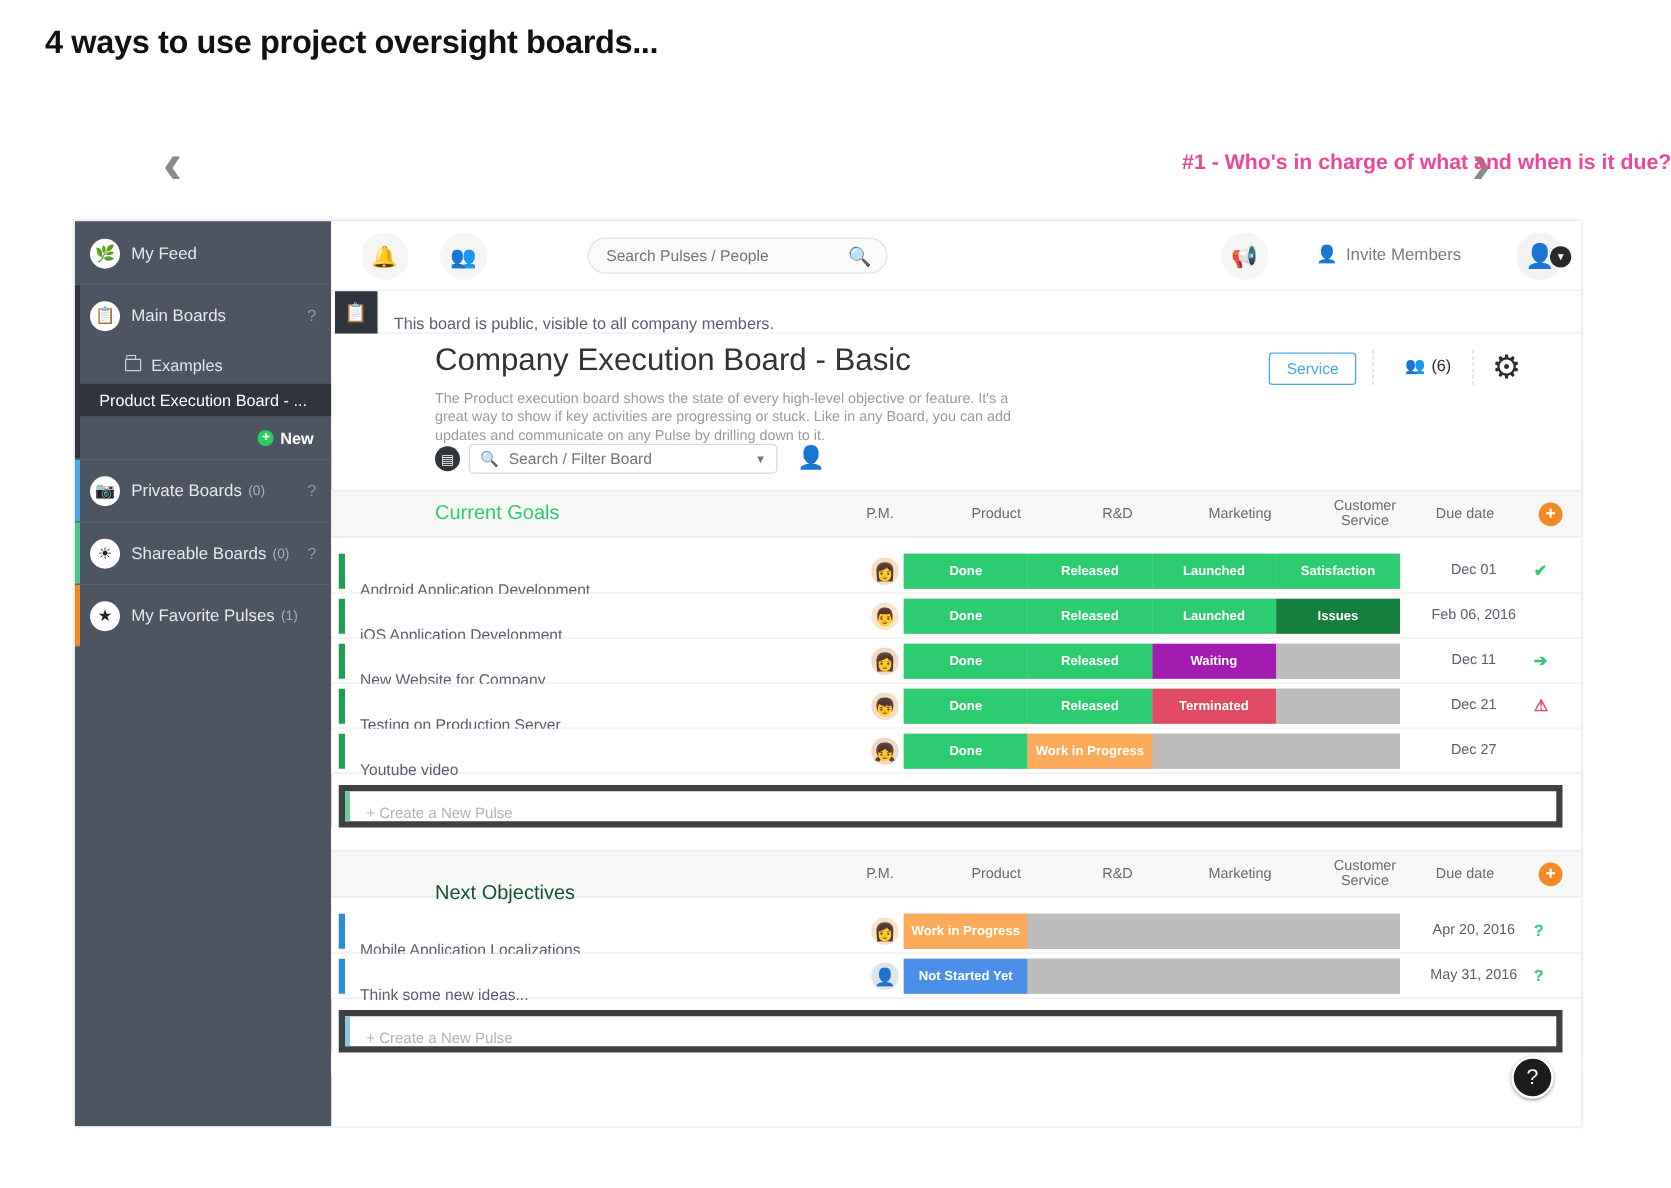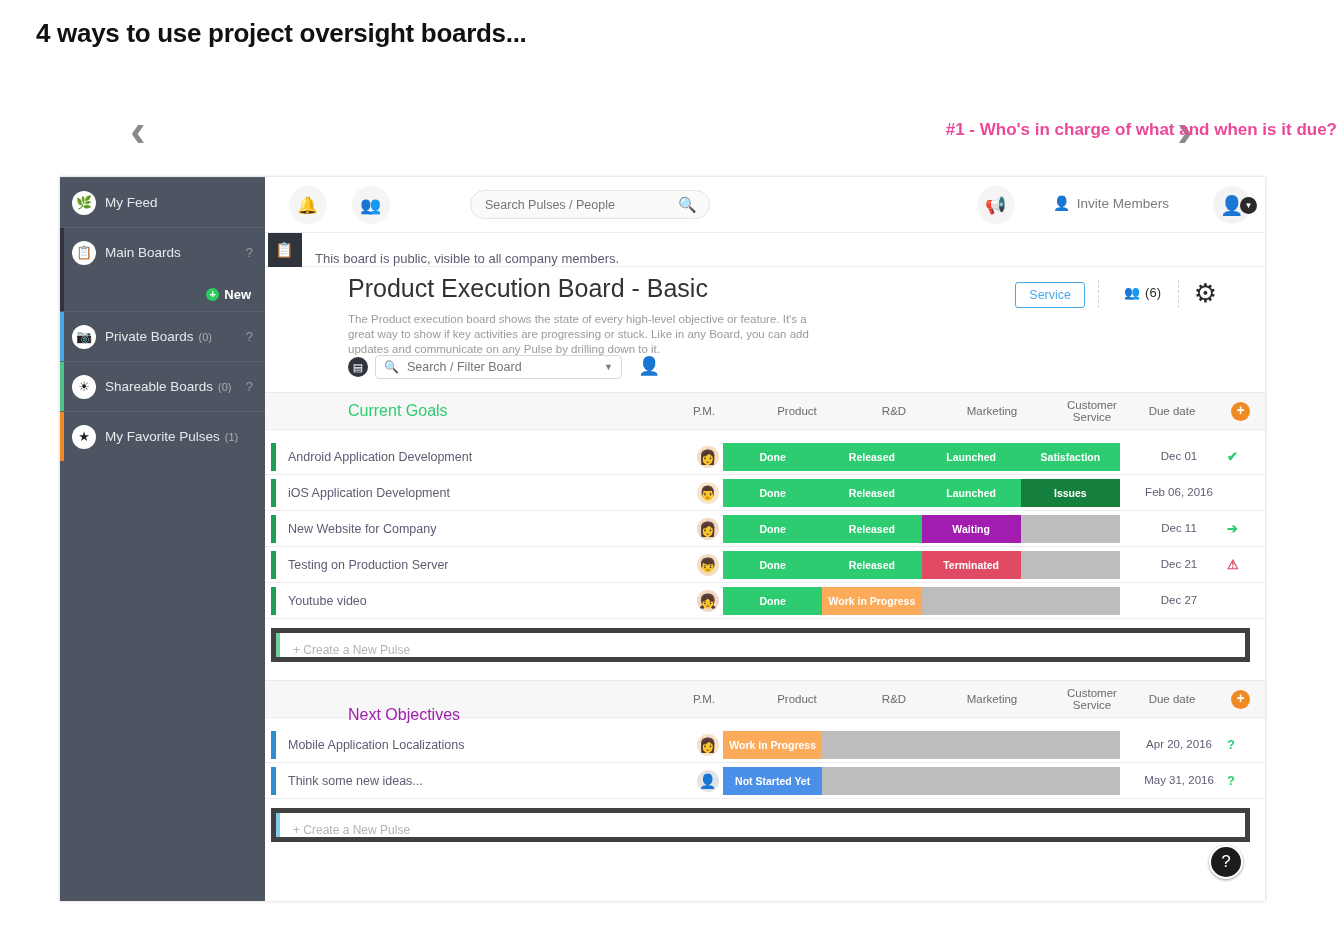--- a/index.html
+++ b/index.html
@@ -215,39 +215,39 @@
   .table-wrap { position: absolute; left: 205px; top: 215px; width: 1000px; }
   .sec-head {
     position: relative; height: 38px; background: #f7f7f7;
     border-top: 1px solid #eaeaea; border-bottom: 1px solid #eaeaea;
     display: flex; align-items: center; padding-left: 40px;
   }
   .sec-title {
     position: absolute; left: 83px; font-size: 16px;
   }
   .sec-title.green { color: #2ecc71; }
-  .sec-title.blue  { color: #a21caf; margin-top: 32px; }
+  .sec-title.blue  { color: #14532d; margin-top: 32px; }
   .col-head {
     position: absolute; font-size: 11.5px; color: #6b6b6b; text-align: center;
   }
   .add-round {
     position: absolute; right: 15px; width: 19px; height: 19px;
     border-radius: 50%; background: #f08a24; color: #fff;
     font-size: 14px; line-height: 17px; text-align: center; cursor: pointer;
     font-weight: bold;
   }
   .spacer-row { height: 9px; background: #ffffff; }
 
   .row {
     position: relative; height: 36px; background: #ffffff;
     border-bottom: 1px solid #ededed;
   }
   .row-bar { position: absolute; left: 6px; top: 4px; width: 5px; height: 28px; }
   .row-name {
-    position: absolute; left: 23px; top: 11px;
+    position: absolute; left: 23px; top: 26px;
     font-size: 12.5px; color: #5c5c72;
   }
   .row-avatar {
     position: absolute; left: 432px; top: 7px;
     width: 22px; height: 22px; border-radius: 50%;
     display: flex; align-items: center; justify-content: center;
     font-size: 14px; overflow: hidden;
   }
   .statusbar {
     position: absolute; left: 458px; top: 4px; width: 397px; height: 28px;
@@ -306,20 +306,25 @@
       <span>My Feed</span>
     </div>
 
     <div style="position:relative;">
       <div class="accent" style="background:#2f343d;"></div>
       <div class="side-item side-group">
         <span class="side-icon">📋</span>
         <span>Main Boards</span>
         <span class="side-q">?</span>
       </div>
+      <div class="side-sub">
+        <span class="folder-glyph"></span>
+        <span>Examples</span>
+      </div>
+      <div class="side-selected">Product Execution Board - ...</div>
       <div class="side-new">
         <span class="plus-dot">+</span>
         <span>New</span>
       </div>
     </div>
 
     <div style="position:relative;">
       <div class="accent" style="background:#4aa8e8;"></div>
       <div class="side-item side-group">
         <span class="side-icon">📷</span>
@@ -372,21 +377,21 @@
     </div>
     <div class="avatar-caret">▼</div>
   </div>
 
   <div class="banner">
     <div class="banner-ic">📋</div>
     <div class="banner-txt">This board is public, visible to all company members.</div>
   </div>
 
   <div class="board-head">
-    <div class="board-title">Product Execution Board - Basic</div>
+    <div class="board-title">Company Execution Board - Basic</div>
     <div class="board-desc">The Product execution board shows the state of every high-level objective or feature. It's a great way to show if key activities are progressing or stuck. Like in any Board, you can add updates and communicate on any Pulse by drilling down to it.</div>
     <div class="joined-btn">Service</div>
     <div class="vdiv" style="right:166px;"></div>
     <div class="members">
       <span>👥</span>
       <span style="margin-left:5px;">(6)</span>
     </div>
     <div class="vdiv" style="right:86px;"></div>
     <div class="gear">
       <span>⚙</span>

